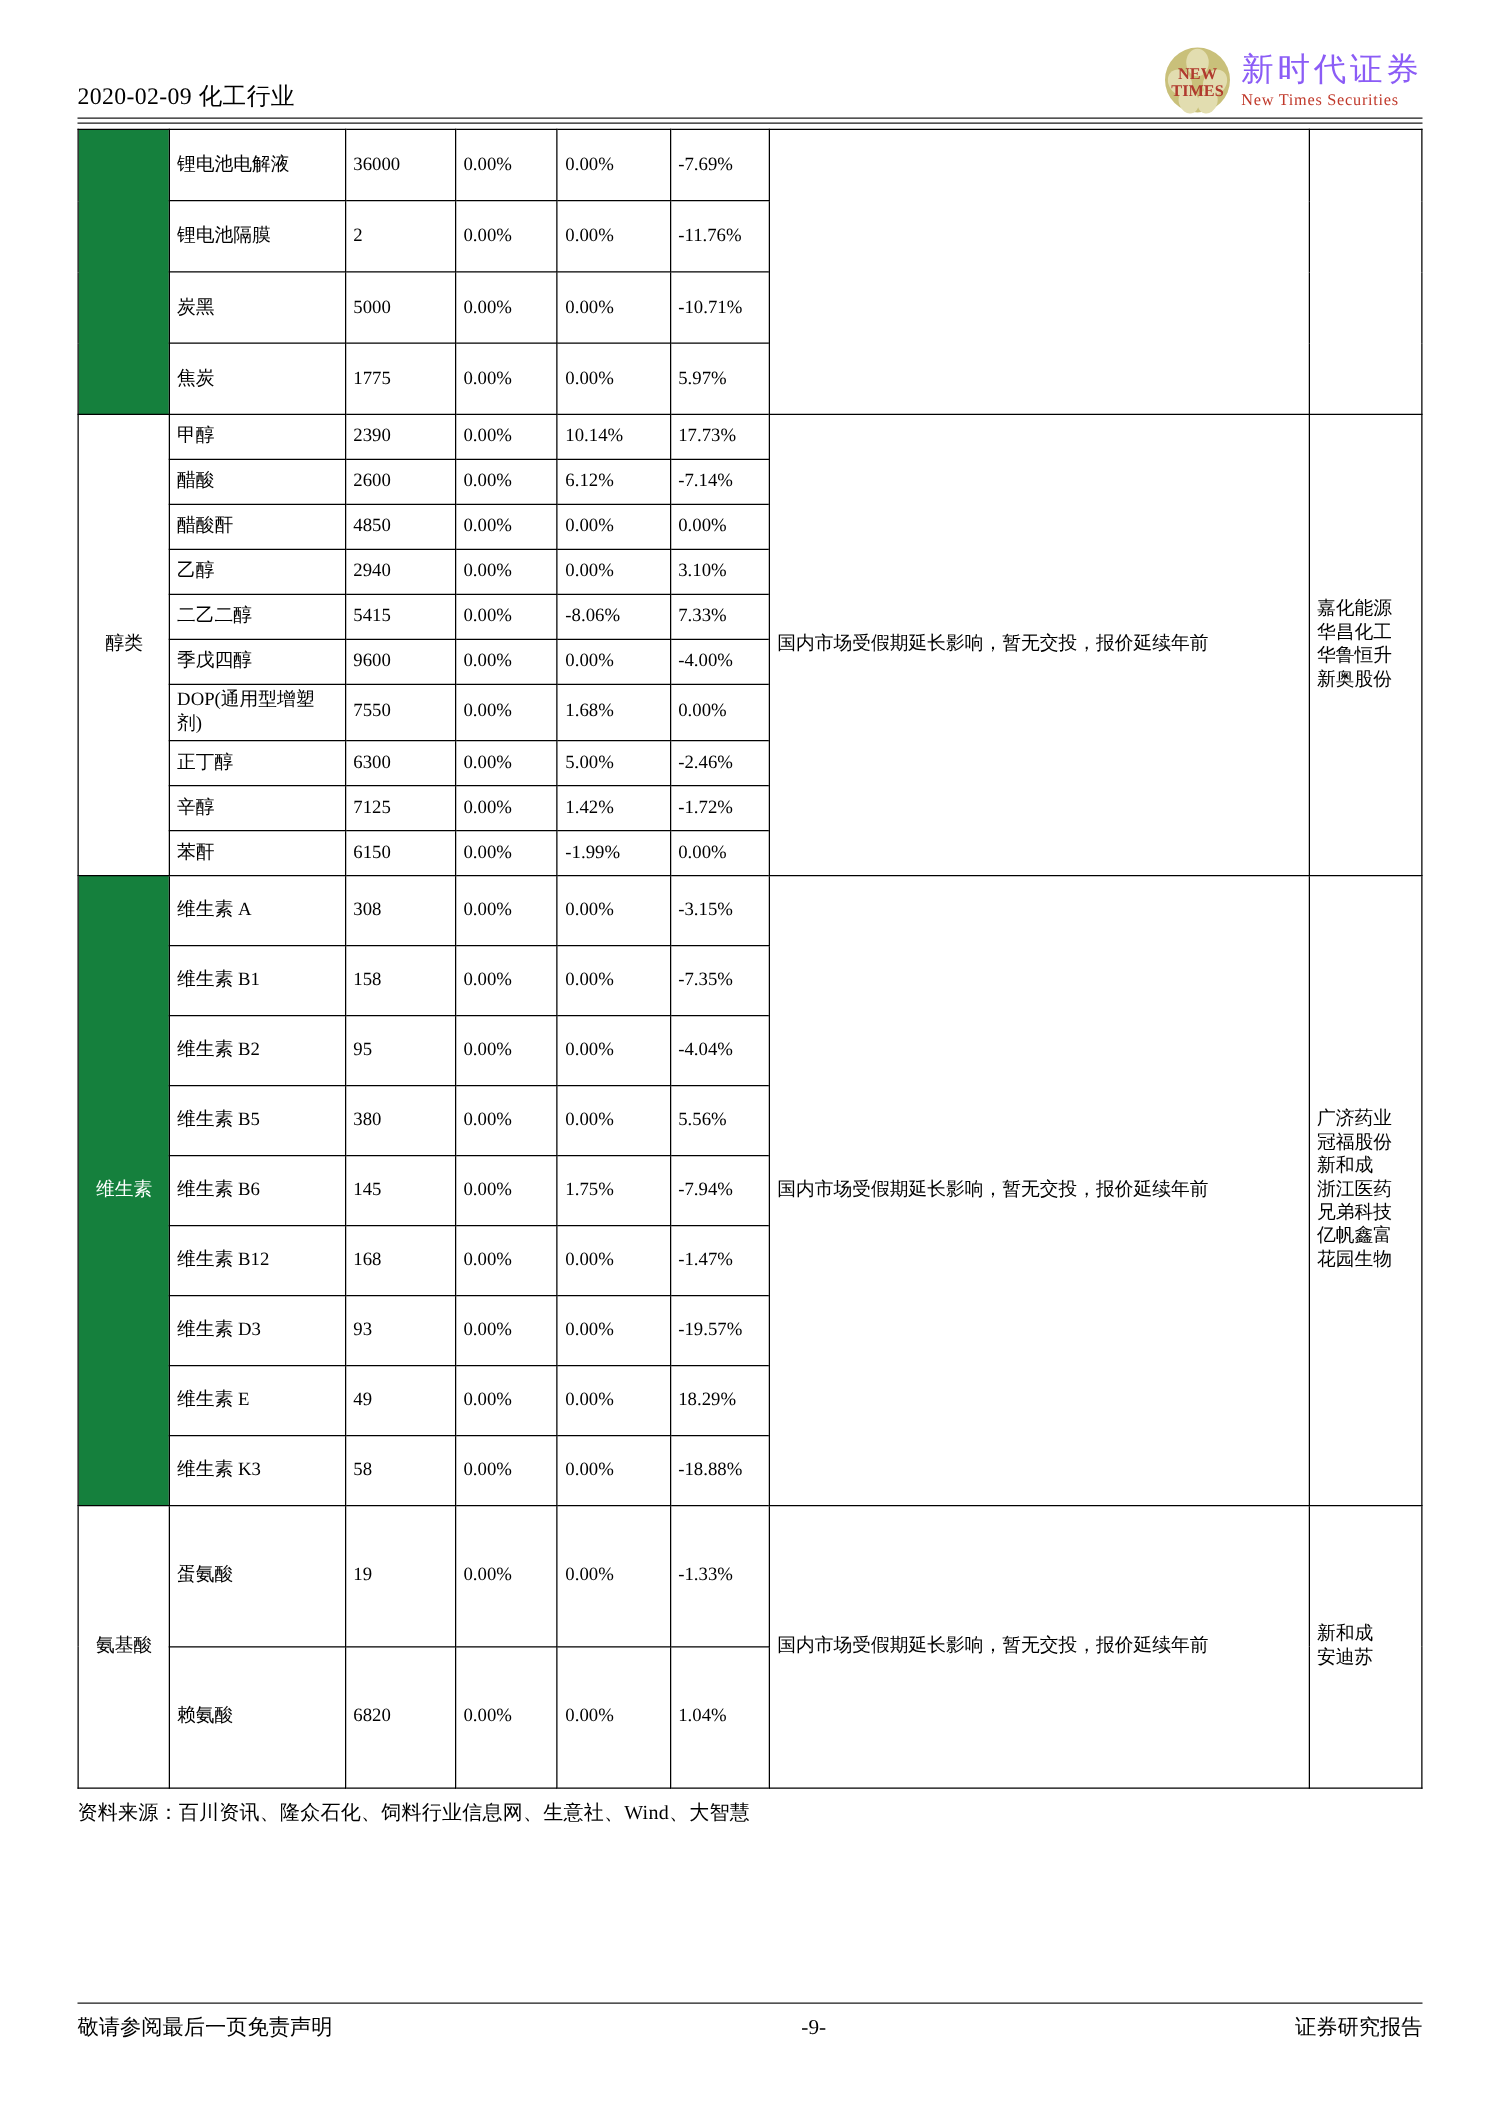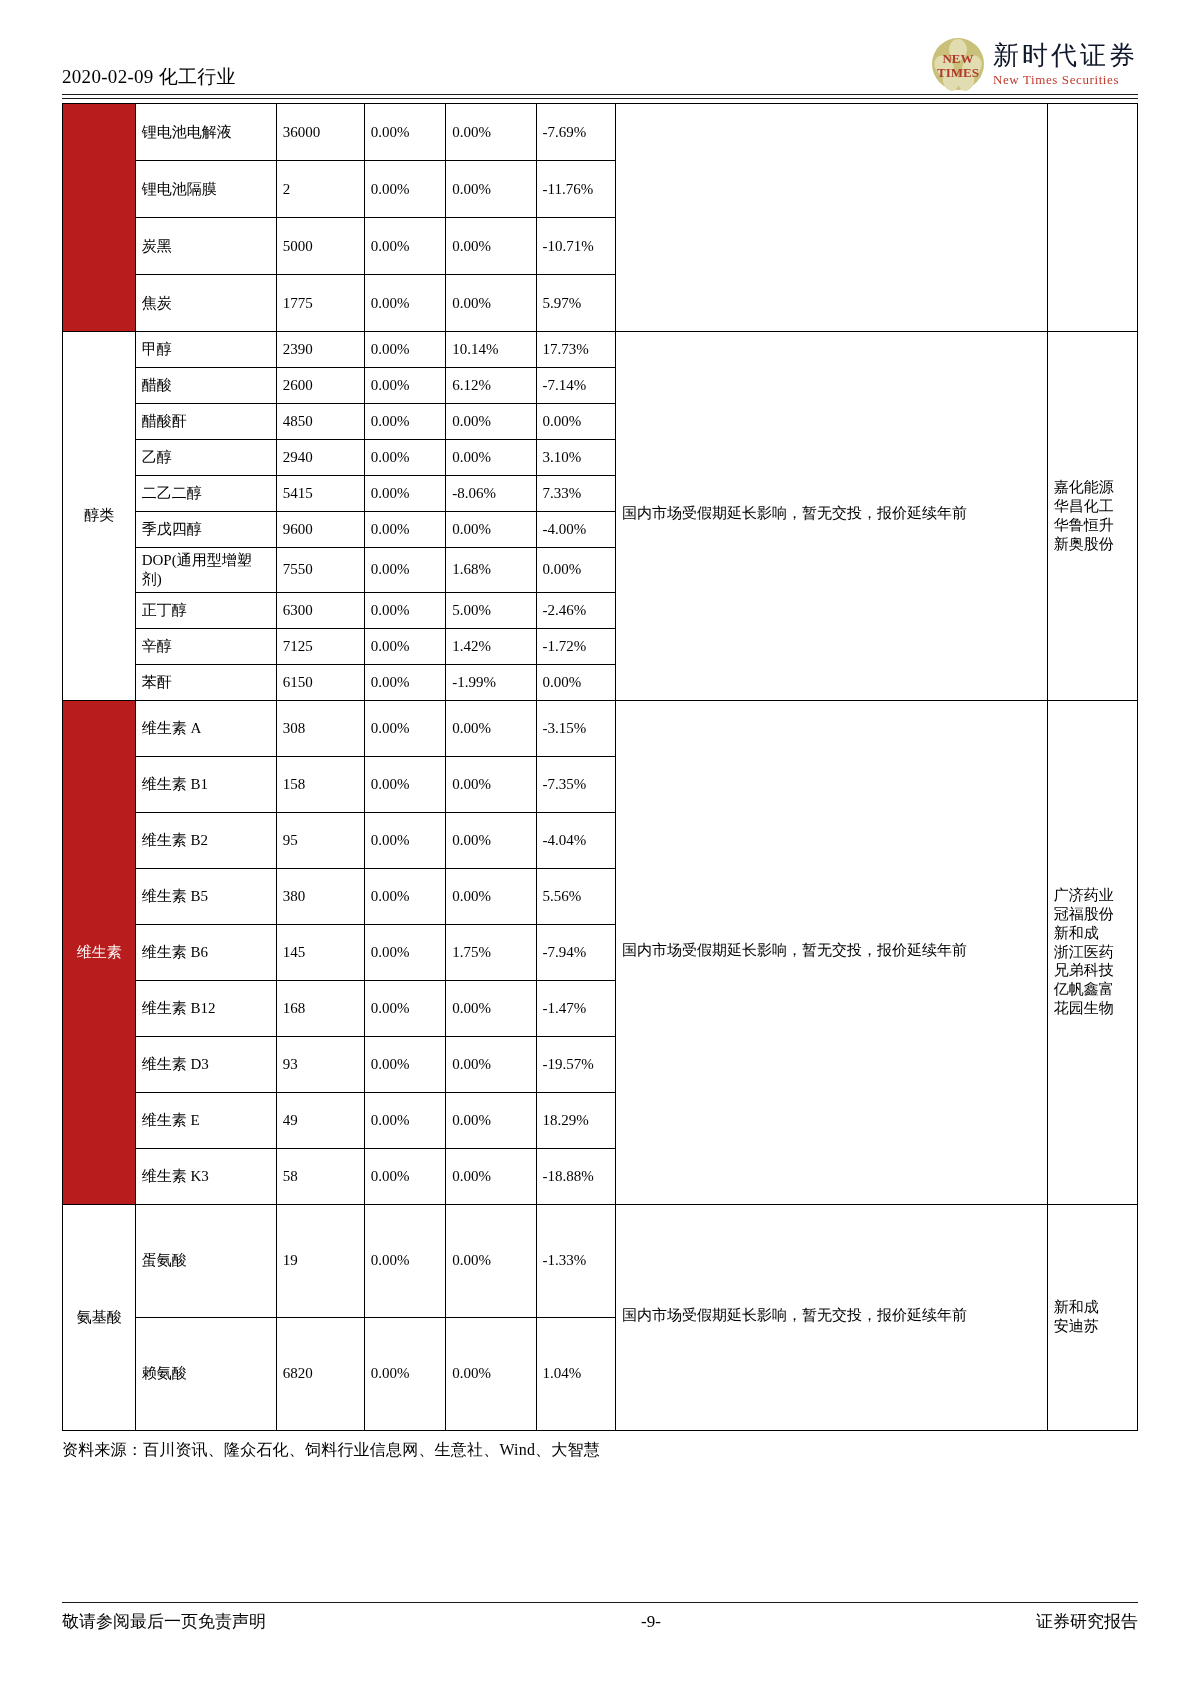--- a/index.html
+++ b/index.html
@@ -57,21 +57,21 @@
     flex: none;
   }
   .brand-text {
     display: flex;
     flex-direction: column;
     justify-content: center;
     line-height: 1;
   }
   .brand-cn {
     font-size: 26px;
-    color: #0f172a;
+    color: #8b5cf6;
     letter-spacing: 3px;
     font-family: "Liberation Serif", "DejaVu Serif", serif;
     font-weight: normal;
   }
   .brand-en {
     font-size: 13px;
     color: #c0392b;
     letter-spacing: 0.6px;
     margin-top: 4px;
     font-family: "Liberation Serif", "DejaVu Serif", serif;
@@ -110,29 +110,29 @@
     line-height: 1.25;
     word-break: break-word;
   }
   td.cat {
     width: 66px;
     text-align: center;
     vertical-align: middle;
     padding: 2px;
   }
   td.cat.blue {
-    background: #b91c1c;
+    background: #15803d;
     color: #ffffff;
   }
   td.name  { width: 128px; }
   td.price { width: 80px; }
   td.d1    { width: 74px; }
   td.d2    { width: 82px; }
   td.d3    { width: 72px; }
-  td.note  { width: 392px; padding-left: 10px; font-family: Liberation Mono, monospace; }
+  td.note  { width: 392px; padding-left: 10px; }
   td.comp  { width: 82px; padding-left: 8px; line-height: 1.45; }
 
   .comp-list span { display: block; white-space: nowrap; }
 
   .note-text { white-space: nowrap; }
 
   
   .source {
     position: absolute;
     left: 62px;

